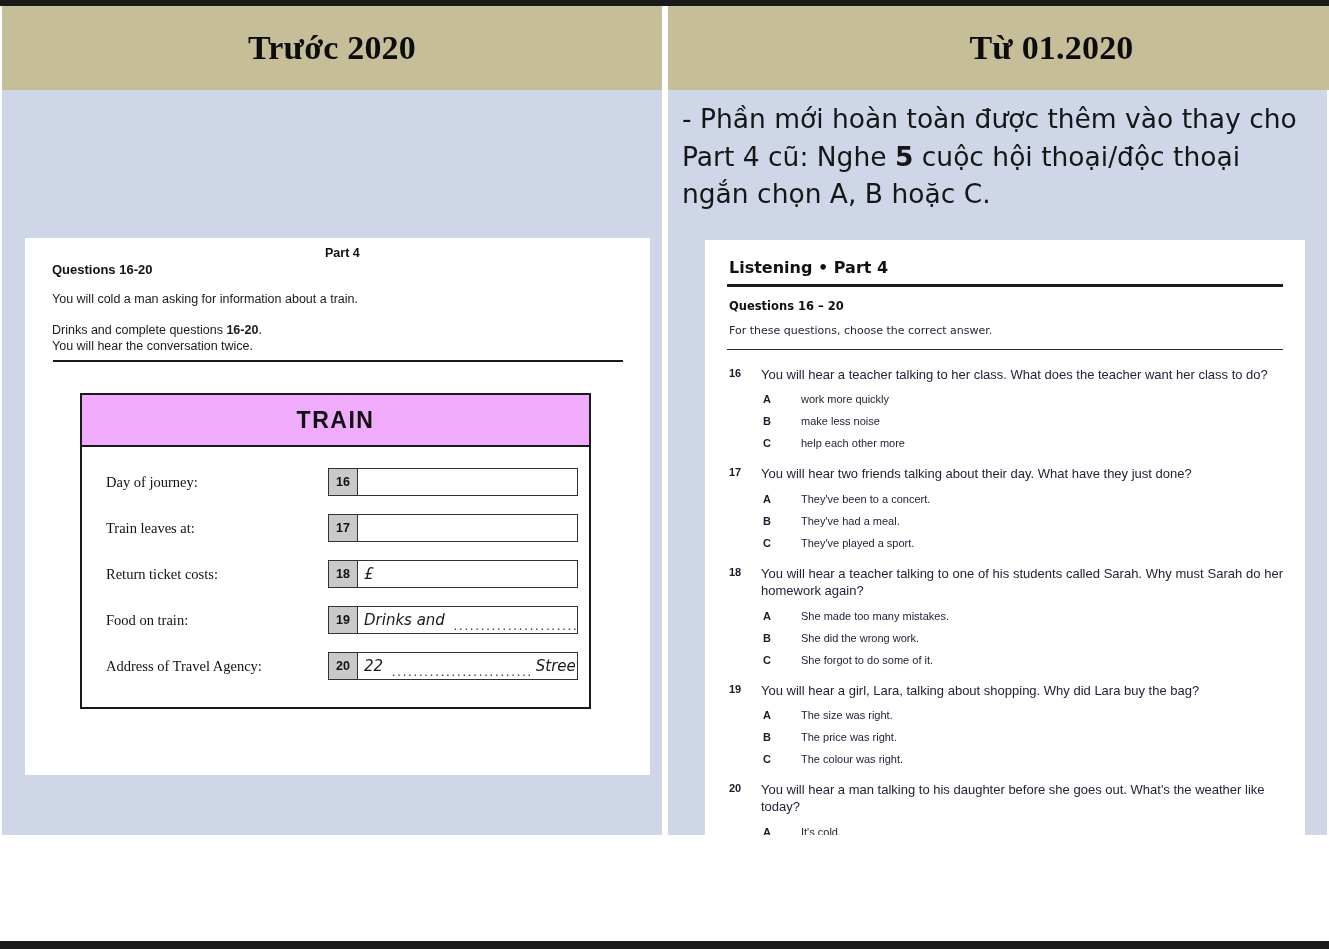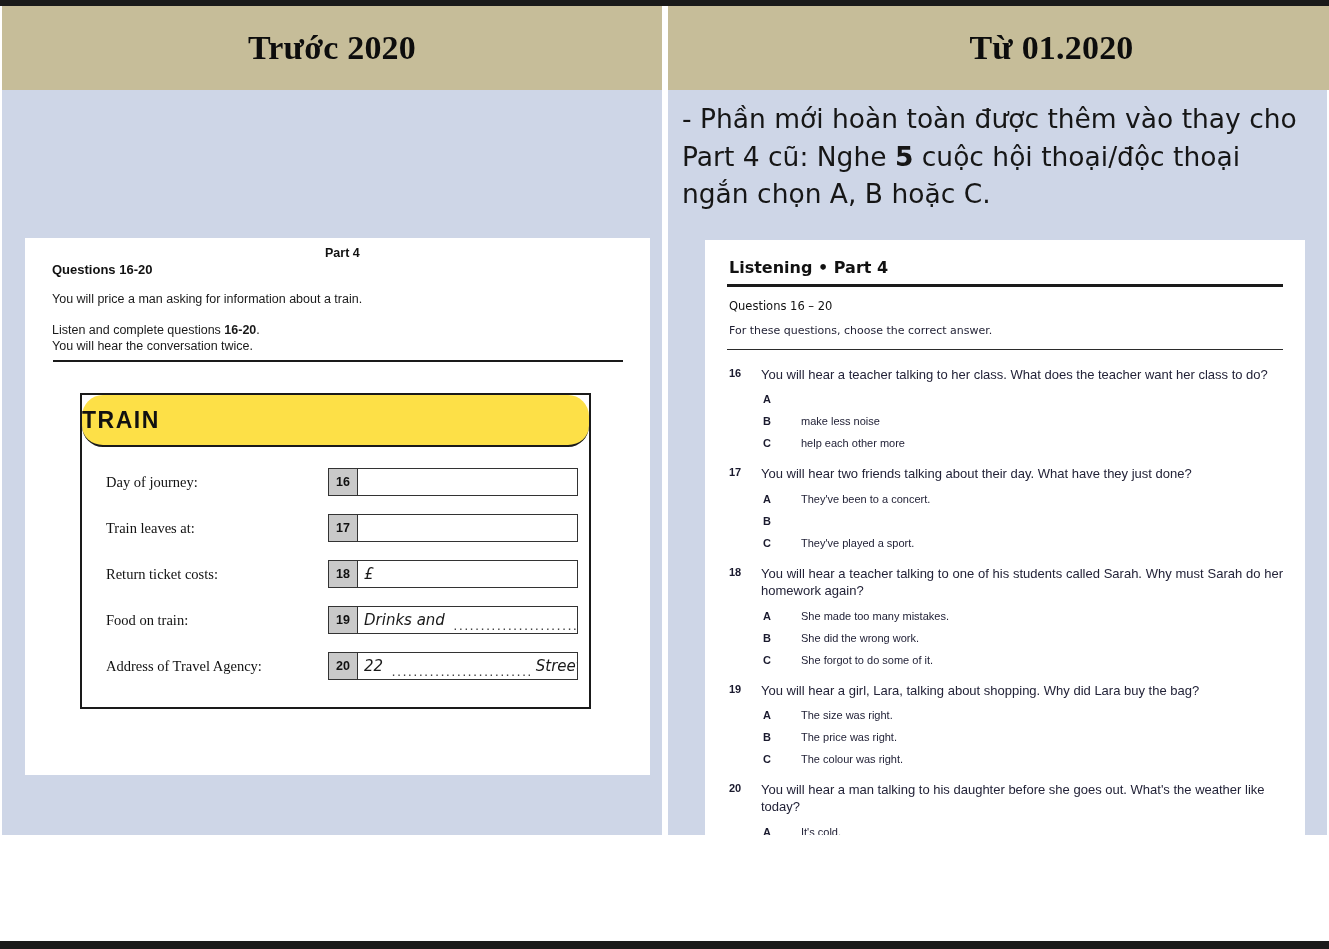--- a/index.html
+++ b/index.html
@@ -131,25 +131,25 @@
   .train-box {
     position: absolute;
     left: 55px; top: 155px;
     width: 511px;
     border: 2px solid #1a1a1a;
     background: #ffffff;
     box-sizing: border-box;
   }
   .train-head {
     height: 50px;
-    background: #fde047;
+    background: #f0abfc;
     border-bottom: 2px solid #1a1a1a;
     display: flex;
     align-items: center;
-    border-radius: 21px;
+    justify-content: center;
   }
   .train-head-label {
     font-size: 23px;
     font-weight: bold;
     letter-spacing: 1.5px;
     color: #111;
   }
   .train-body {
     padding: 12px 0 18px 0;
   }
@@ -245,21 +245,21 @@
     margin: 4px 0 0 2px;
   }
   .pr-rule-thick {
     height: 2.5px;
     background: #1a1a1a;
     margin: 7px 0 0 0;
   }
   .pr-qrange {
     font-family: "DejaVu Sans", sans-serif;
     font-size: 11.5px;
-    font-weight: normal;
+    font-weight: bold;
     color: #111;
     margin: 12px 0 0 2px;
   }
   .pr-instr {
     font-family: "DejaVu Sans", sans-serif;
     font-size: 11px;
     color: #1f1f33;
     margin: 11px 0 0 2px;
   }
   .pr-rule-thin {
@@ -327,22 +327,22 @@
   </div>
 
   <div class="body-row">
 
     <div class="body-cell left">
 
       <div class="paper-left">
 
         <div class="pl-parttitle">Part 4</div>
         <div class="pl-questions">Questions 16-20</div>
-        <div class="pl-line1">You will price a man asking for information about a train.</div>
-        <div class="pl-line2"><span>Listen and complete questions </span><b>16-20</b><span>.</span></div>
+        <div class="pl-line1">You will cold a man asking for information about a train.</div>
+        <div class="pl-line2"><span>Drinks and complete questions </span><b>16-20</b><span>.</span></div>
         <div class="pl-line3">You will hear the conversation twice.</div>
         <div class="pl-rule"></div>
 
         <div class="train-box">
           <div class="train-head">
             <span class="train-head-label">TRAIN</span>
           </div>
           <div class="train-body">
 
 
@@ -411,20 +411,21 @@
         <div class="pr-instr">For these questions, choose the correct answer.</div>
         <div class="pr-rule-thin"></div>
 
         <div class="qblock">
           <div class="qrow">
             <div class="q-num">16</div>
             <div class="q-text">You will hear a teacher talking to her class. What does the teacher want her class to do?</div>
           </div>
           <div class="opt-row">
             <div class="opt-letter">A</div>
+            <div class="opt-text">work more quickly</div>
           </div>
           <div class="opt-row">
             <div class="opt-letter">B</div>
             <div class="opt-text">make less noise</div>
           </div>
           <div class="opt-row">
             <div class="opt-letter">C</div>
             <div class="opt-text">help each other more</div>
           </div>
         </div>
@@ -433,20 +434,21 @@
           <div class="qrow">
             <div class="q-num">17</div>
             <div class="q-text">You will hear two friends talking about their day. What have they just done?</div>
           </div>
           <div class="opt-row">
             <div class="opt-letter">A</div>
             <div class="opt-text">They've been to a concert.</div>
           </div>
           <div class="opt-row">
             <div class="opt-letter">B</div>
+            <div class="opt-text">They've had a meal.</div>
           </div>
           <div class="opt-row">
             <div class="opt-letter">C</div>
             <div class="opt-text">They've played a sport.</div>
           </div>
         </div>
 
         <div class="qblock">
           <div class="qrow">
             <div class="q-num">18</div>

